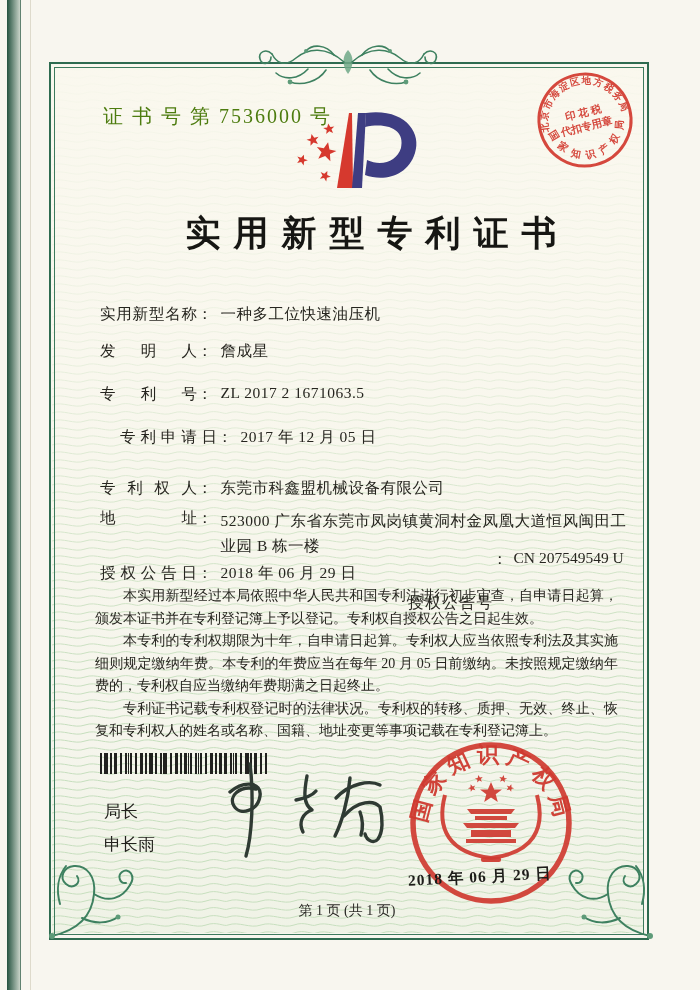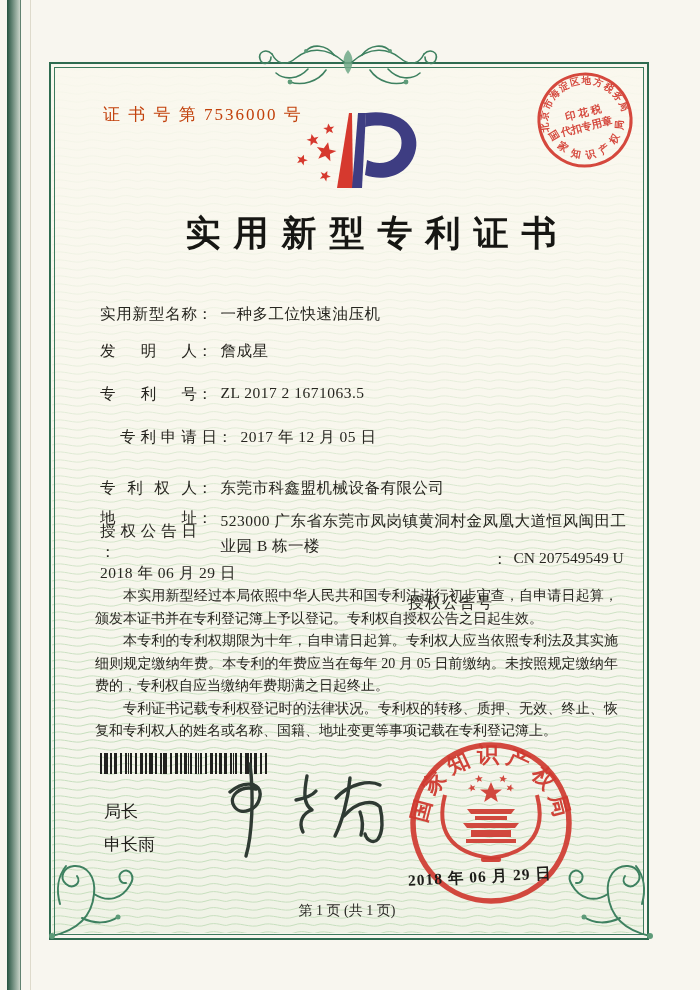--- a/index.html
+++ b/index.html
@@ -8,21 +8,21 @@
   .spine{position:absolute;left:7px;top:0;width:14px;height:990px;
          background:linear-gradient(90deg,#24523f,#36685245 90%,#2a5743);}
   .spine-line{position:absolute;left:30px;top:0;width:1px;height:990px;background:#dedacb;}
   
   .frame{position:absolute;left:49px;top:62px;width:596px;height:874px;border:2px solid #2e6b50;}
   .frame-inner{position:absolute;left:3px;top:3px;right:3px;bottom:3px;border:1px solid #3c7a5d;}
   .waves{position:absolute;left:52px;top:65px;width:592px;height:868px;}
   .wash{position:absolute;left:52px;top:65px;width:592px;height:868px;
         background:linear-gradient(180deg,rgba(250,248,238,.95) 0%,rgba(250,248,238,.75) 30%,rgba(245,246,231,.35) 55%,rgba(226,239,216,.10) 75%,rgba(214,232,203,.25) 100%);}
   .content{position:absolute;left:0;top:0;width:700px;height:990px;}
-  .cert-no{position:absolute;left:103px;top:103px;font-size:17px;letter-spacing:2px;color:#c2410c;}
+  .cert-no{position:absolute;left:103px;top:103px;font-size:20px;letter-spacing:2px;color:#4d7c0f;}
   .title{position:absolute;left:49px;top:210px;width:596px;text-align:center;
          font-size:35px;font-weight:600;letter-spacing:13px;text-indent:13px;color:#161613;padding-left:24px;}
   .field{position:absolute;left:100px;font-size:15.5px;display:flex;align-items:flex-start;color:#26251f;}
   .field .lbl{display:inline-block;width:97px;text-align:justify;text-align-last:justify;flex:none;}
   .field .colon{flex:none;margin-right:8px;}
   .field .val{letter-spacing:.5px;}
   .addr .val{width:408px;line-height:25px;}
   .grant2{position:absolute;left:408px;top:549px;font-size:15.5px;display:flex;color:#26251f;}
   .grant2 .lbl{display:inline-block;width:84px;text-align:justify;text-align-last:justify;flex:none;margin-top:44px;}
   .grant2 .colon{margin-right:6px;}
@@ -164,21 +164,21 @@
     <div class="field" style="top:470px;margin-top:8px;">
       <span class="lbl">专利权人</span>
         <span class="colon">：</span>
       <span class="val">东莞市科鑫盟机械设备有限公司</span>
     </div>
     <div class="field addr" style="top:508px;">
       <span class="lbl">地址</span>
         <span class="colon">：</span>
       <span class="val">523000 广东省东莞市凤岗镇黄洞村金凤凰大道恒风闽田工业园 B 栋一楼</span>
     </div>
-    <div class="field" style="top:521px;flex-direction:column;">
+    <div class="field" style="top:563px;">
       <span class="lbl">授权公告日</span>
         <span class="colon">：</span>
       <span class="val">2018 年 06 月 29 日</span>
     </div>
     <div class="grant2">
       <span class="lbl">授权公告号</span>
         <span class="colon">：</span>
       <span class="val">CN 207549549 U</span>
     </div>
 

